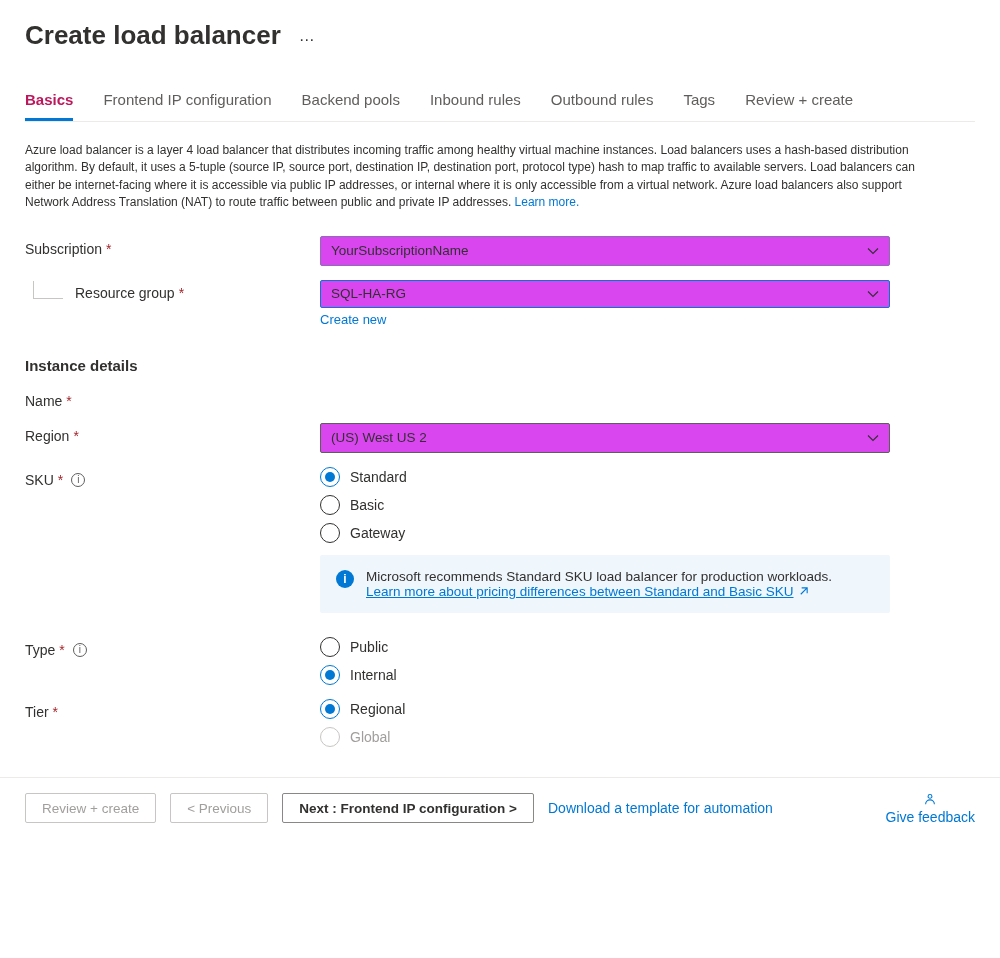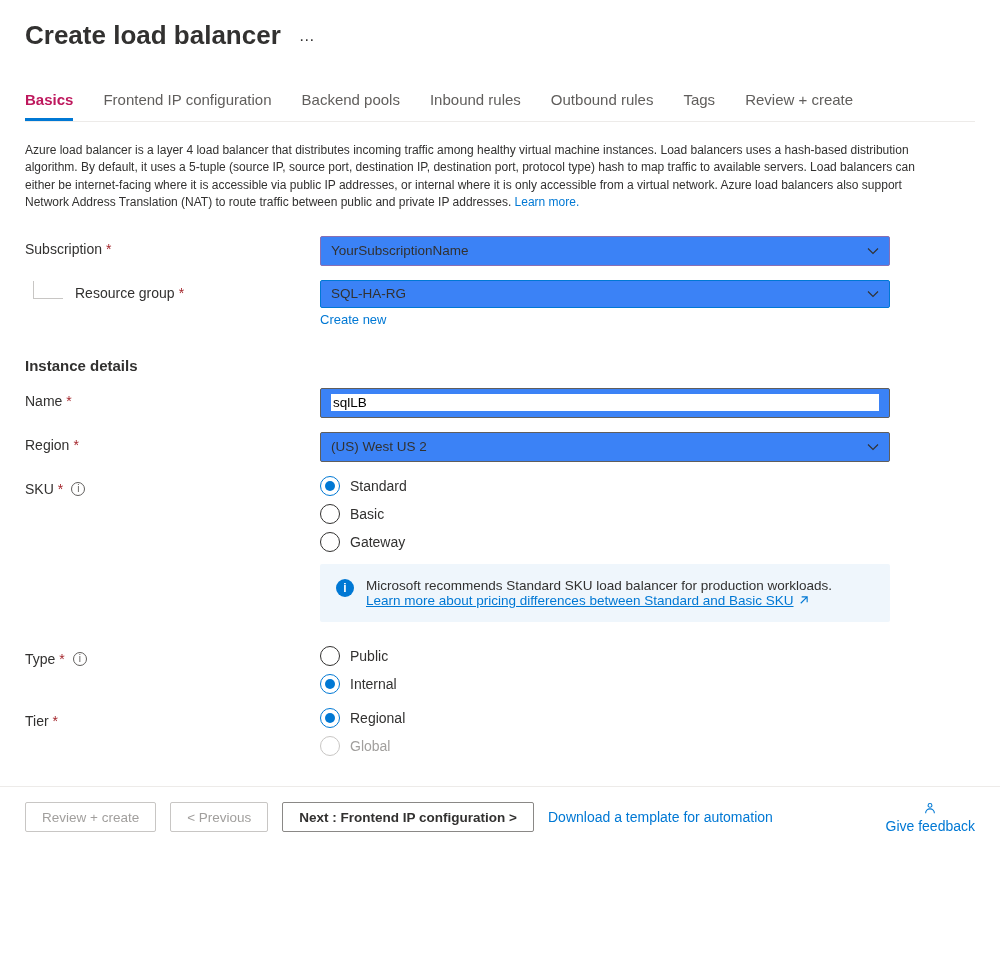--- a/index.html
+++ b/index.html
@@ -110,21 +110,21 @@
     max-width: 570px;
   }
   .select, .text-input {
     width: 100%;
     height: 30px;
     border: 1px solid #605e5c;
     border-radius: 2px;
     padding: 0 10px;
     font-size: 13.5px;
     font-family: inherit;
-    background: #3b82f6;
+    background: #d946ef;
     display: flex;
     align-items: center;
     justify-content: space-between;
     cursor: pointer;
   }
   .select.purple { border-color: #8a6fb3; }
   .select.blue { border-color: #0078d4; border-width: 1.5px; height:28px; }
   .text-input { cursor: text; }
   .text-input input {
     border: none; outline: none; width: 100%; font: inherit;
@@ -286,25 +286,20 @@
       <span class="create-new">Create new</span>
     </div>
   </div>
 
   <div class="section-title" style="margin-top:30px;">Instance details</div>
 
   <div class="form-row">
     <div class="form-label">
       <span>Name</span>
       <span class="required">*</span>
-    </div>
-    <div class="form-control">
-      <div class="text-input">
-        <input type="text" value="sqlLB" style="">
-      </div>
     </div>
   </div>
 
   <div class="form-row">
     <div class="form-label">
       <span>Region</span>
       <span class="required">*</span>
     </div>
     <div class="form-control">
       <div class="select">

